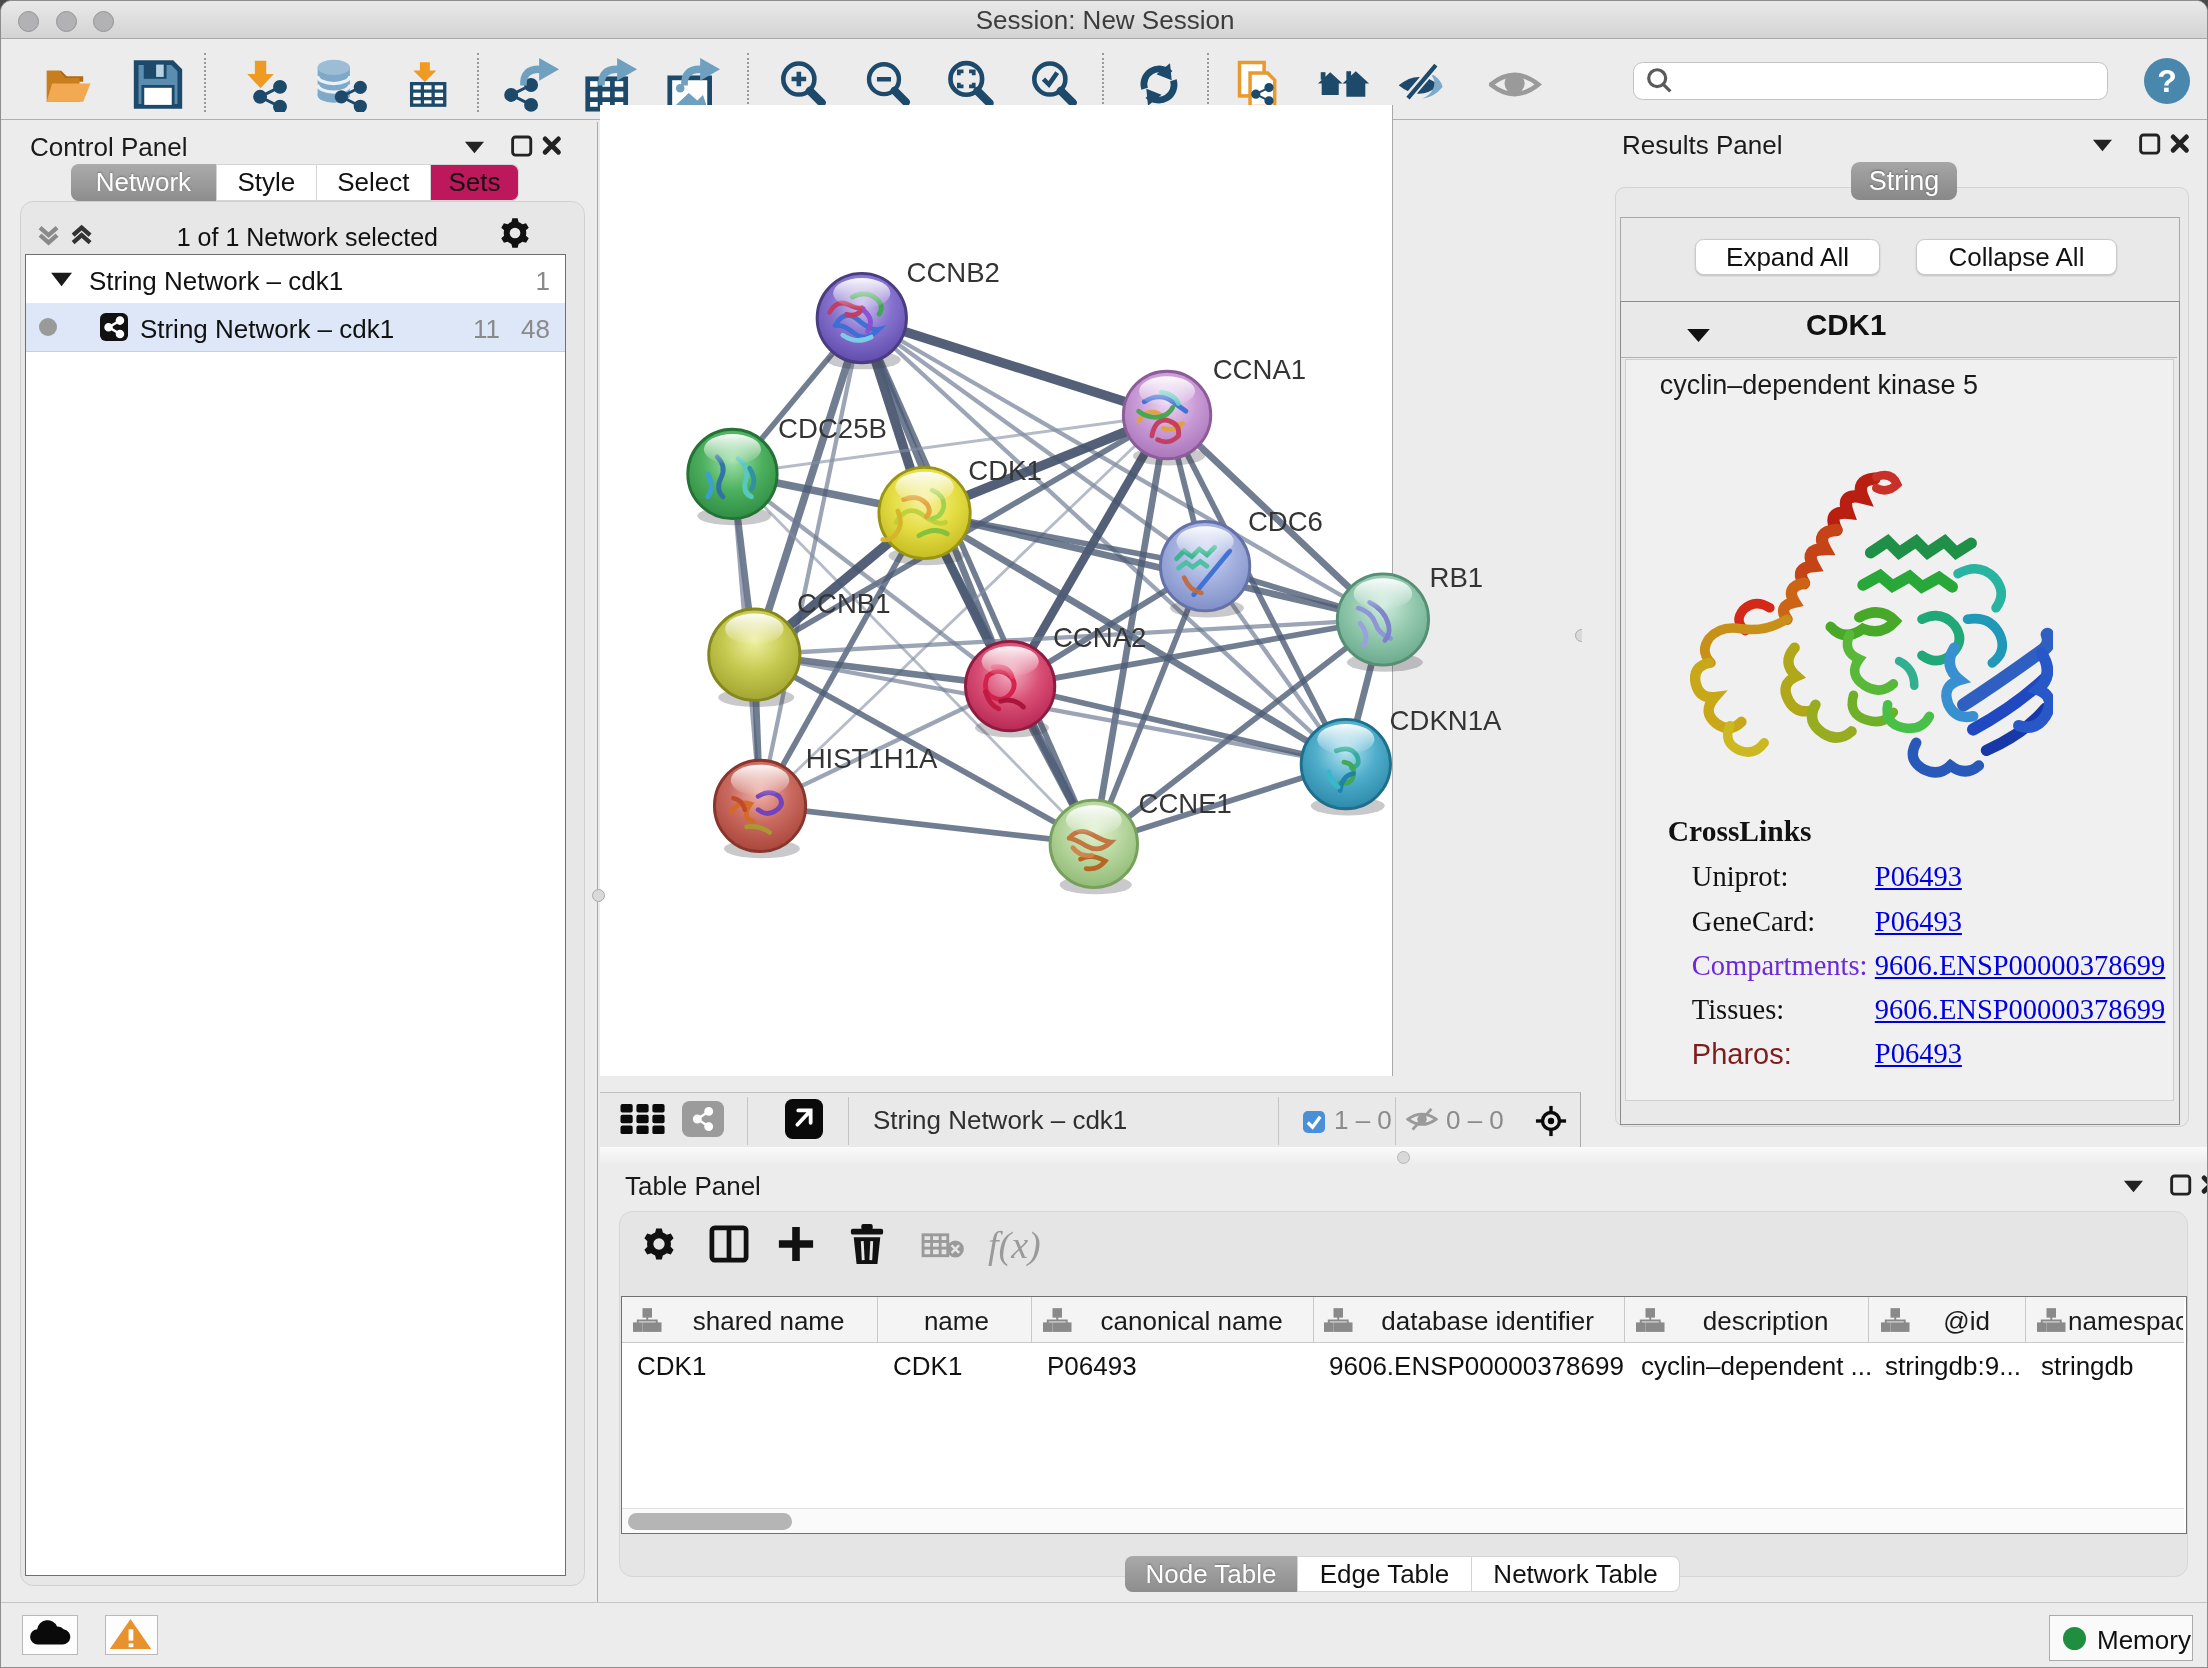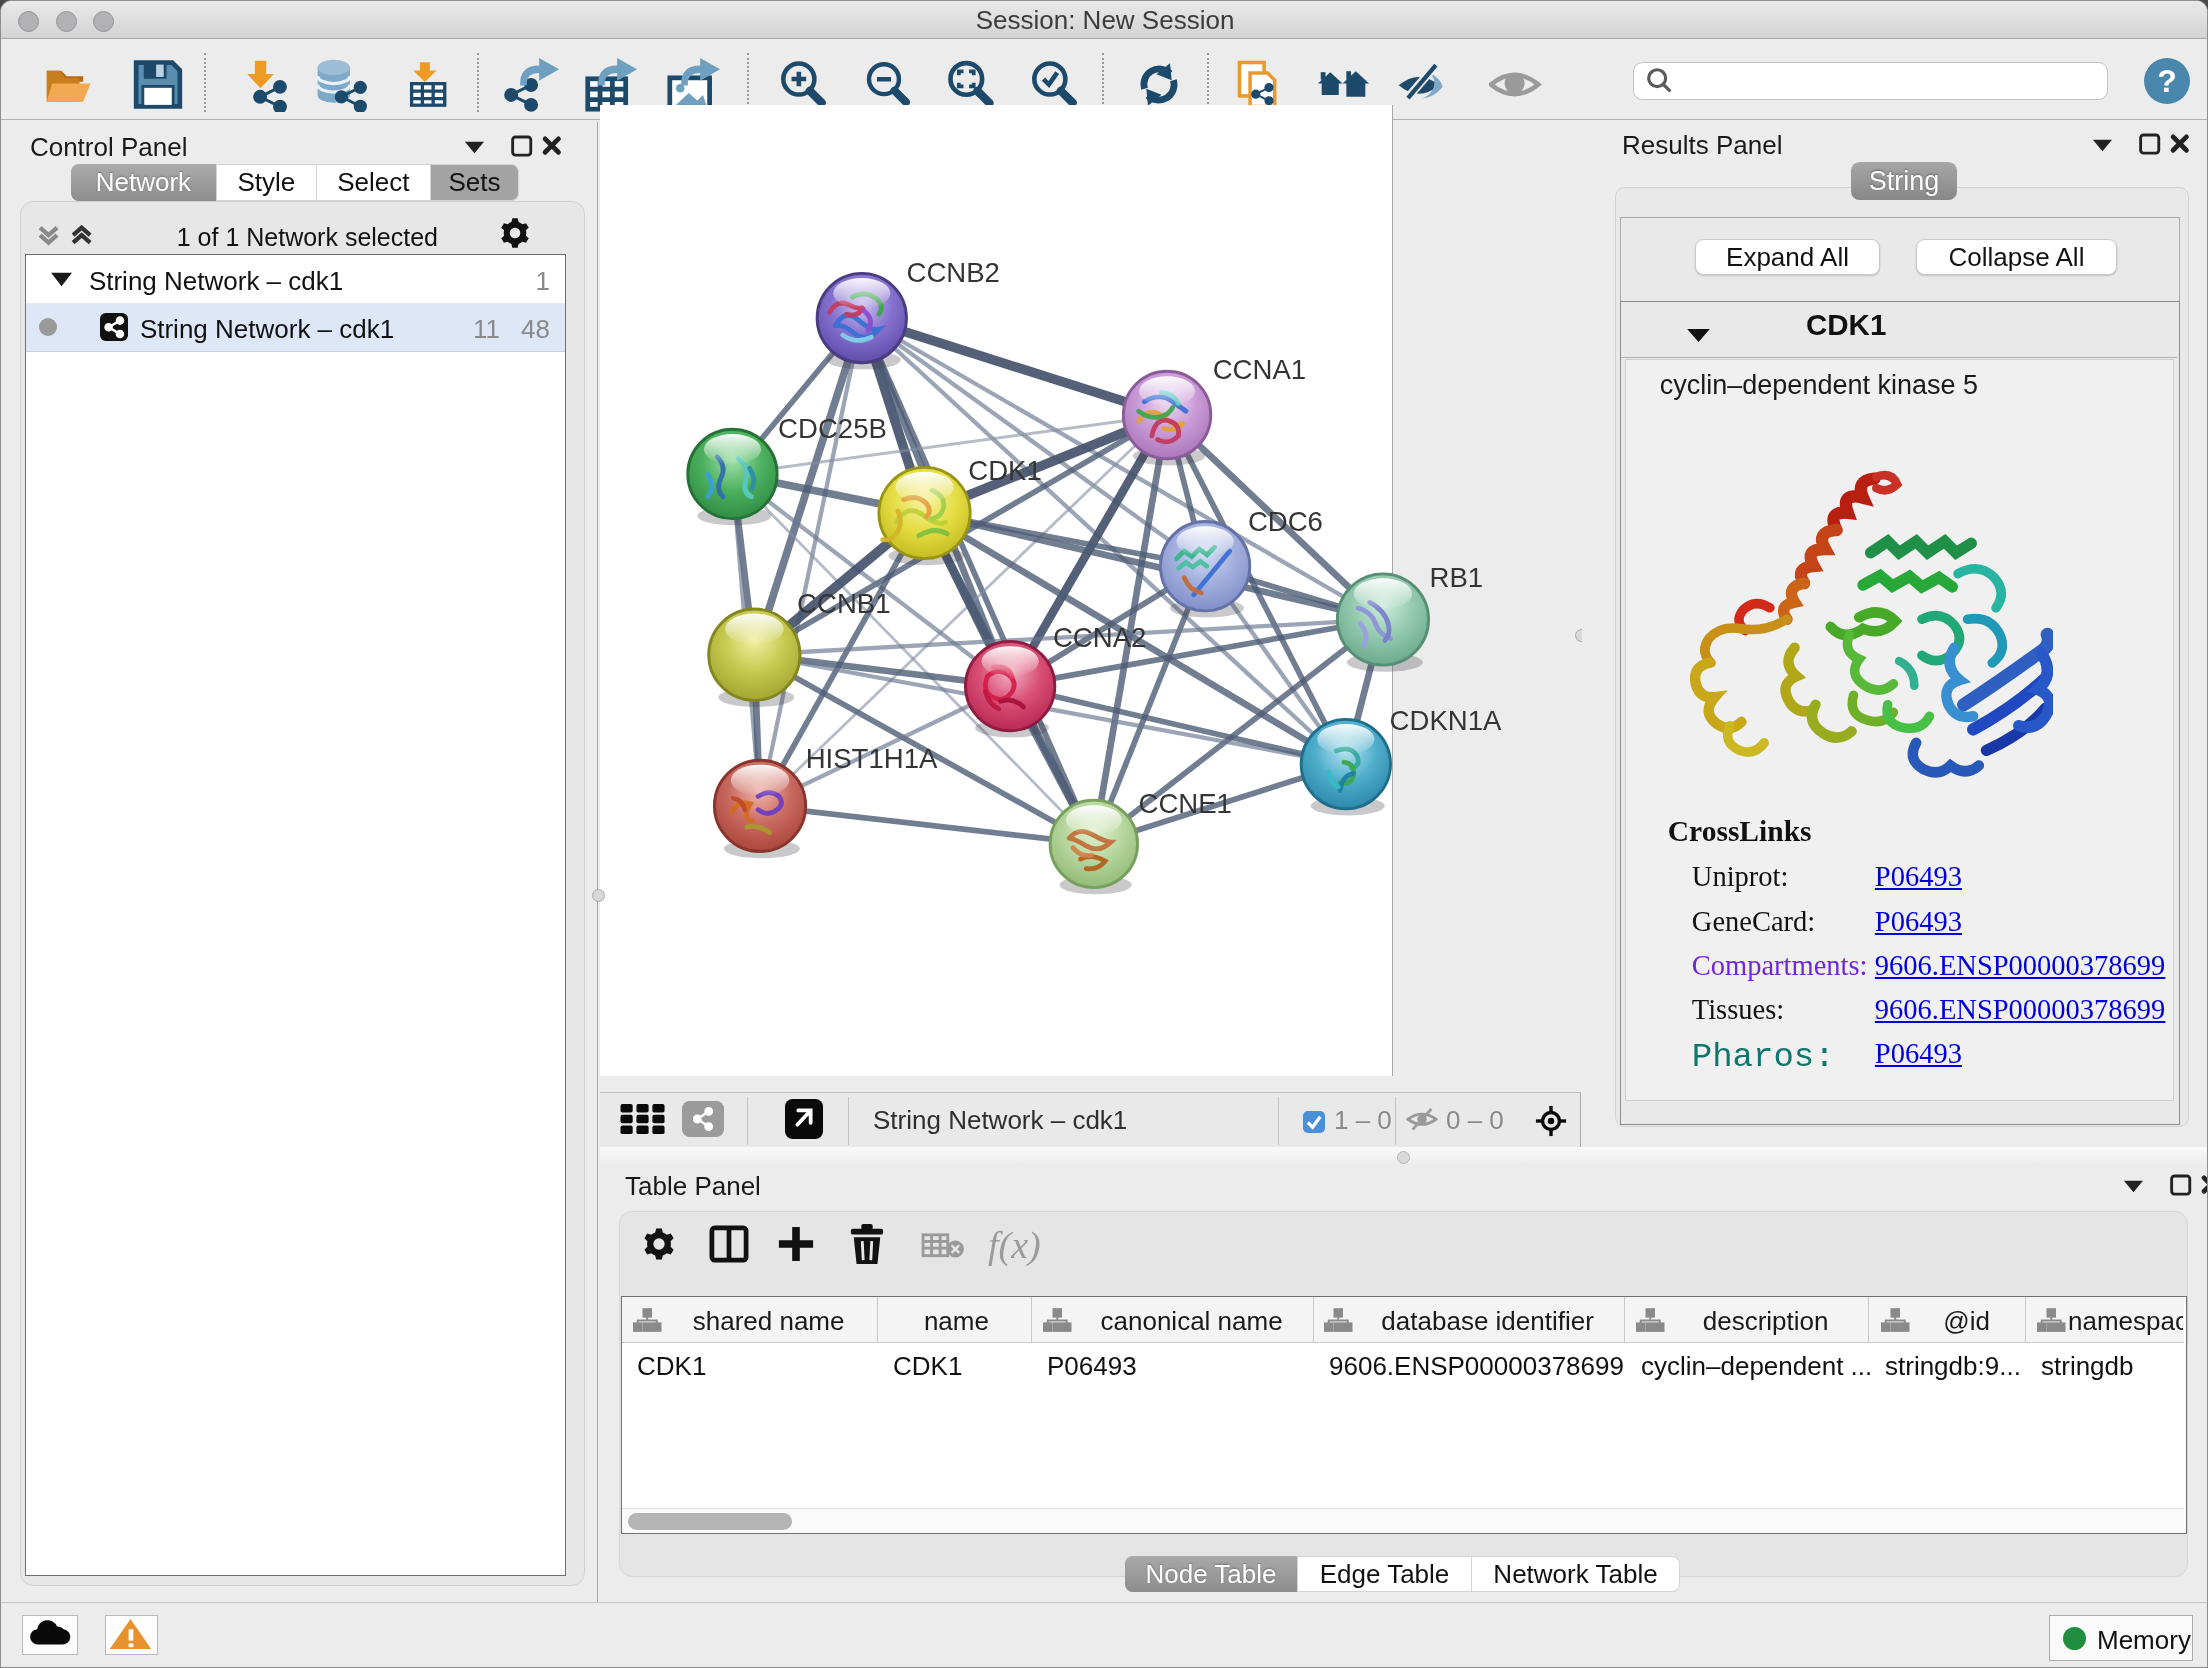--- a/index.html
+++ b/index.html
@@ -174,21 +174,21 @@
 <div class="ptitle abs" style="left:27px;top:9.5px">Control Panel</div>
 <svg class="abs" style="left:460px;top:13.3px" width="105" height="23" viewBox="0 0 110 24">
         <path d="M2,7 L22,7 L12,19 Z" fill="#222"></path>
         <rect x="52" y="2" width="19" height="19" rx="3" fill="none" stroke="#222" stroke-width="3"></rect>
         <path d="M86,4 L100,18 M100,4 L86,18" stroke="#222" stroke-width="5" stroke-linecap="round"></path>
       </svg>
 <div class="abs" style="left:68px;top:42px;height:37px;display:flex;font-size:26px">
         <div style="width:145px;background:linear-gradient(#ababab,#8d8d8d);color:#fff;text-align:center;line-height:37px;border-radius:7.6px 0 0 7.6px;text-shadow:0 -1px 1.9px #777">Network</div>
         <div style="width:101px;background:#fff;border:1px solid #d4d4d4;color:#111;text-align:center;line-height:35px">Style</div>
         <div style="width:114px;background:#fff;border:1px solid #d4d4d4;border-left:none;color:#111;text-align:center;line-height:35px">Select</div>
-        <div style="width:88px;background:#a3a3a3;border:1px solid #d4d4d4;border-left:none;color:#111;text-align:center;line-height:35px;border-radius:0 7.6px 7.6px 0">Sets</div>
+        <div style="width:88px;background:#be185d;border:1px solid #d4d4d4;border-left:none;color:#111;text-align:center;line-height:35px;border-radius:0 7.6px 7.6px 0">Sets</div>
       </div>
 <div class="abs" style="left:17px;top:79px;width:565px;height:1385px;background:#e7e7e7;border:1px solid #d0d0d0;border-radius:13.3px"></div>
 <svg class="abs" style="left:34px;top:98px" width="59" height="34" viewBox="0 0 62 36">
         <g fill="none" stroke="#8a8a8a" stroke-width="4.5">
           <path d="M3,8 L12,16 L21,8 M3,16 L12,24 L21,16"></path>
         </g>
         <g fill="none" stroke="#333" stroke-width="4.5">
           <path d="M38,16 L47,8 L56,16 M38,24 L47,16 L56,24"></path>
         </g>
       </svg>
@@ -550,21 +550,21 @@
           </svg>
 <div class="abs" style="left:42px;top:455px;font-family:'Liberation Serif',serif;font-size:29.5px;font-weight:700;color:#111">CrossLinks</div>
 <div class="abs" style="left:66px;top:501px;font-family:'Liberation Serif',serif;font-size:28.5px;color:#111">Uniprot:</div>
 <div class="abs" style="left:249px;top:501px;font-family:'Liberation Serif',serif;font-size:28.5px;color:#0000dd;text-decoration:underline">P06493</div>
 <div class="abs" style="left:66px;top:546px;font-family:'Liberation Serif',serif;font-size:28.5px;color:#111">GeneCard:</div>
 <div class="abs" style="left:249px;top:546px;font-family:'Liberation Serif',serif;font-size:28.5px;color:#0000dd;text-decoration:underline">P06493</div>
 <div class="abs" style="left:66px;top:590px;font-family:'Liberation Serif',serif;font-size:28.5px;color:#6d28d9">Compartments:</div>
 <div class="abs" style="left:249px;top:590px;font-family:'Liberation Serif',serif;font-size:28.5px;color:#0000dd;text-decoration:underline">9606.ENSP00000378699</div>
 <div class="abs" style="left:66px;top:634px;font-family:'Liberation Serif',serif;font-size:28.5px;color:#111">Tissues:</div>
 <div class="abs" style="left:249px;top:634px;font-family:'Liberation Serif',serif;font-size:28.5px;color:#0000dd;text-decoration:underline">9606.ENSP00000378699</div>
-<div class="abs" style="left:66px;top:678px;font-family:Liberation Mono, monospace;font-size:34px;color:#0f766e">Pharos:</div>
+<div class="abs" style="left:66px;top:678px;font-family:Liberation Sans, sans-serif;font-size:29px;color:#7f1d1d">Pharos:</div>
 <div class="abs" style="left:249px;top:678px;font-family:'Liberation Serif',serif;font-size:28.5px;color:#0000dd;text-decoration:underline">P06493</div>
 </div>
 </div>
 </div>
 <div class="abs" style="left:599px;top:1146px;width:1609px;height:17px;background:linear-gradient(#fafafa,#ededed)"></div>
 <div class="abs" style="left:1396px;top:1150px;width:13.3px;height:13.3px;border-radius:50%;background:#d9d9d9;border:1px solid #b5b5b5"></div>
 <div class="abs" style="left:599px;top:1163px;width:1609px;height:438px;background:#ececec">
 <div class="ptitle abs" style="left:25px;top:6.7px">Table Panel</div>
 <svg class="abs" style="left:1522px;top:9.5px" width="105" height="23" viewBox="0 0 110 24">
         <path d="M2,7 L22,7 L12,19 Z" fill="#222"></path>

